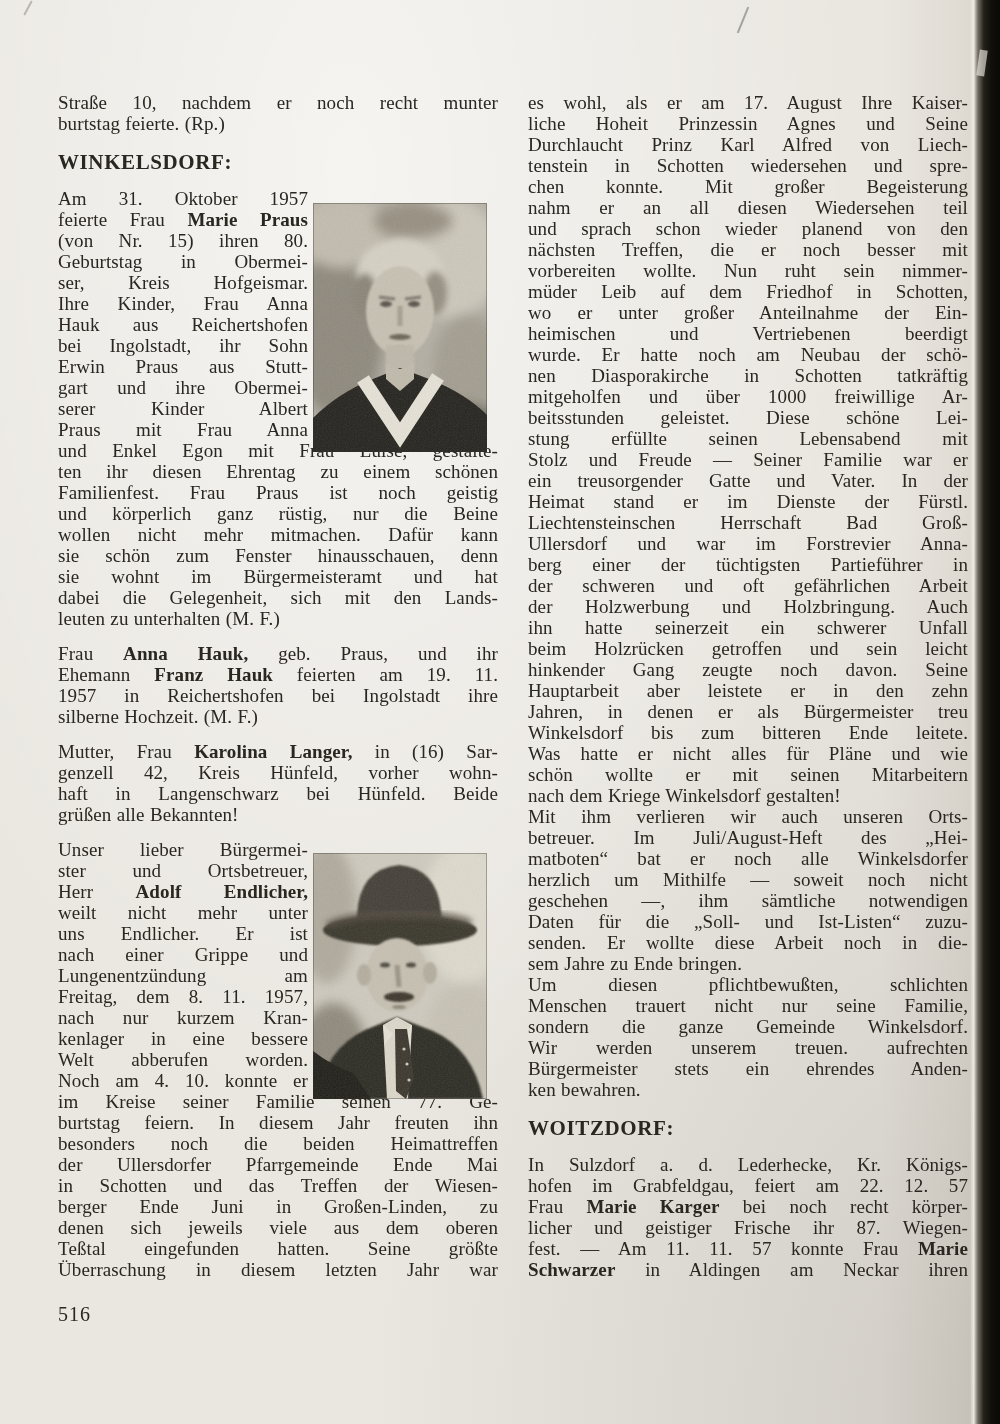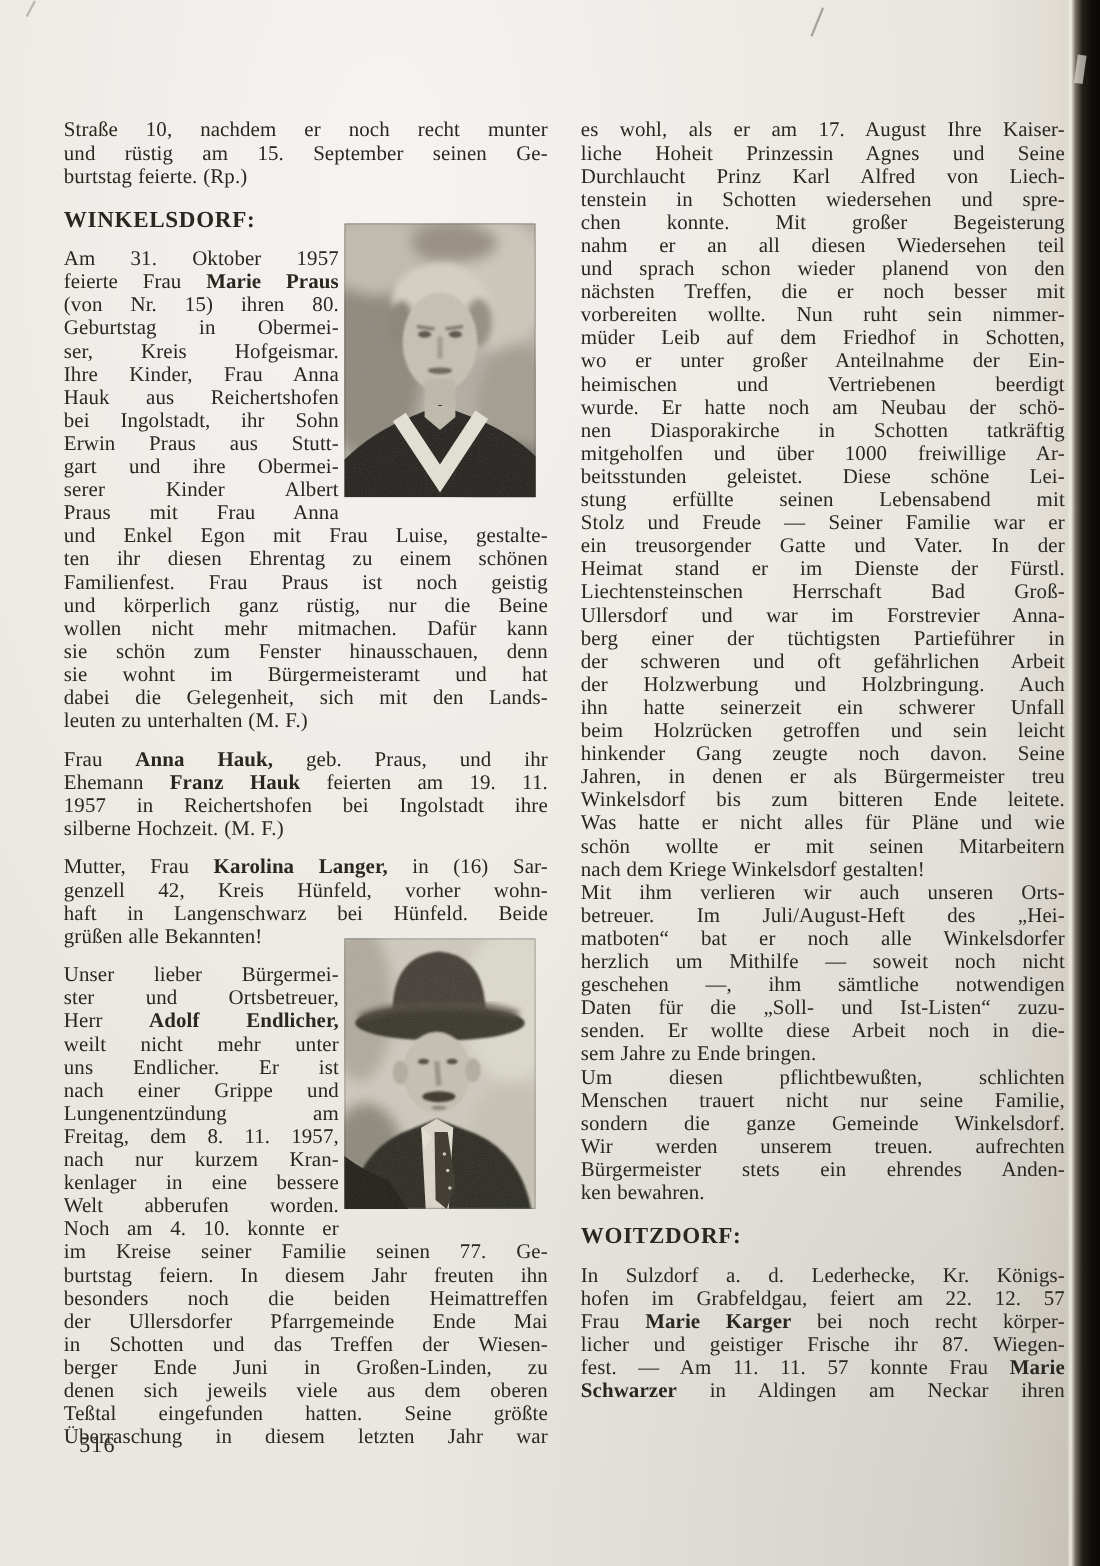--- a/index.html
+++ b/index.html
@@ -15,33 +15,33 @@
       radial-gradient(ellipse at 35% 12%, rgba(255,255,255,.55), rgba(255,255,255,0) 55%),
       linear-gradient(to right, #eae7e1 0%, #eae7e1 88%, #e0dcd4 96%, #d4cfc6 100%),
       #e9e6e0;
   }
   .col{position:absolute;top:92px;}
   #col-left{left:58px;width:440px;}
   #col-right{left:528px;width:440px;}
   .para{width:440px;margin-top:14px;}
   .para.narrow{width:250px;}
   .para.cont{margin-top:0;}
-  .col > .para:first-child{margin-top:16px;}
+  .col > .para:first-child{margin-top:0;}
   .line{
     font-size:19px;line-height:21px;height:21px;
     text-align:justify;text-align-last:justify;
     word-spacing:.5px;letter-spacing:.1px;
     white-space:normal;overflow:visible;
   }
   .line.last{text-align-last:left;}
   .heading{
     margin:16px 0 7px 0;
     font-size:21px;line-height:24px;font-weight:700;letter-spacing:.6px;
   }
-  .pagenum{position:absolute;left:72px;top:1303px;font-size:20px;letter-spacing:1px;}
+  .pagenum{position:absolute;left:58px;top:1303px;font-size:20px;letter-spacing:1px;}
   .photo{position:absolute;}
   #photo1{left:313px;top:203px;width:174px;height:249px;}
   #photo2{left:313px;top:853px;width:174px;height:246px;}
   .photo svg{display:block;width:100%;height:100%;}
   .edge{
     position:absolute;top:0;right:0;width:30px;height:1424px;
     background:linear-gradient(to right,
       rgba(20,18,12,0) 0%, rgba(240,237,229,.9) 12%,
       rgba(106,101,90,.9) 26%, #23201a 46%, #100f0a 72%, #0a0906 100%);
   }
@@ -54,21 +54,20 @@
   .mark2{left:27px;top:0;width:2px;height:16px;transform:rotate(28deg);opacity:.55;}
 </style>
 </head>
 <body>
 
 <div style="position:absolute;inset:0;">
 
   <div id="col-left" class="col">
       <div class="para">
         <div class="line"><span>Straße 10, nachdem er noch recht munter</span></div>
-        <div class="line"><span>und rüstig am 15. September seinen Ge-</span></div>
         <div class="line last"><span>burtstag feierte. (Rp.)</span></div>
       </div>
       <div class="heading">WINKELSDORF:</div>
       <div class="para narrow">
         <div class="line"><span>Am 31. Oktober 1957</span></div>
         <div class="line"><span>feierte Frau </span><b>Marie Praus</b></div>
         <div class="line"><span>(von Nr. 15) ihren 80.</span></div>
         <div class="line"><span>Geburtstag in Obermei-</span></div>
         <div class="line"><span>ser, Kreis Hofgeismar.</span></div>
         <div class="line"><span>Ihre Kinder, Frau Anna</span></div>
@@ -151,20 +150,21 @@
         <div class="line"><span>ein treusorgender Gatte und Vater. In der</span></div>
         <div class="line"><span>Heimat stand er im Dienste der Fürstl.</span></div>
         <div class="line"><span>Liechtensteinschen Herrschaft Bad Groß-</span></div>
         <div class="line"><span>Ullersdorf und war im Forstrevier Anna-</span></div>
         <div class="line"><span>berg einer der tüchtigsten Partieführer in</span></div>
         <div class="line"><span>der schweren und oft gefährlichen Arbeit</span></div>
         <div class="line"><span>der Holzwerbung und Holzbringung. Auch</span></div>
         <div class="line"><span>ihn hatte seinerzeit ein schwerer Unfall</span></div>
         <div class="line"><span>beim Holzrücken getroffen und sein leicht</span></div>
         <div class="line"><span>hinkender Gang zeugte noch davon. Seine</span></div>
+        <div class="line"><span>Hauptarbeit aber leistete er in den zehn</span></div>
         <div class="line"><span>Jahren, in denen er als Bürgermeister treu</span></div>
         <div class="line"><span>Winkelsdorf bis zum bitteren Ende leitete.</span></div>
         <div class="line"><span>Was hatte er nicht alles für Pläne und wie</span></div>
         <div class="line"><span>schön wollte er mit seinen Mitarbeitern</span></div>
         <div class="line last"><span>nach dem Kriege Winkelsdorf gestalten!</span></div>
       </div>
       <div class="para cont">
         <div class="line"><span>Mit ihm verlieren wir auch unseren Orts-</span></div>
         <div class="line"><span>betreuer. Im Juli/August-Heft des „Hei-</span></div>
         <div class="line"><span>matboten“ bat er noch alle Winkelsdorfer</span></div>

